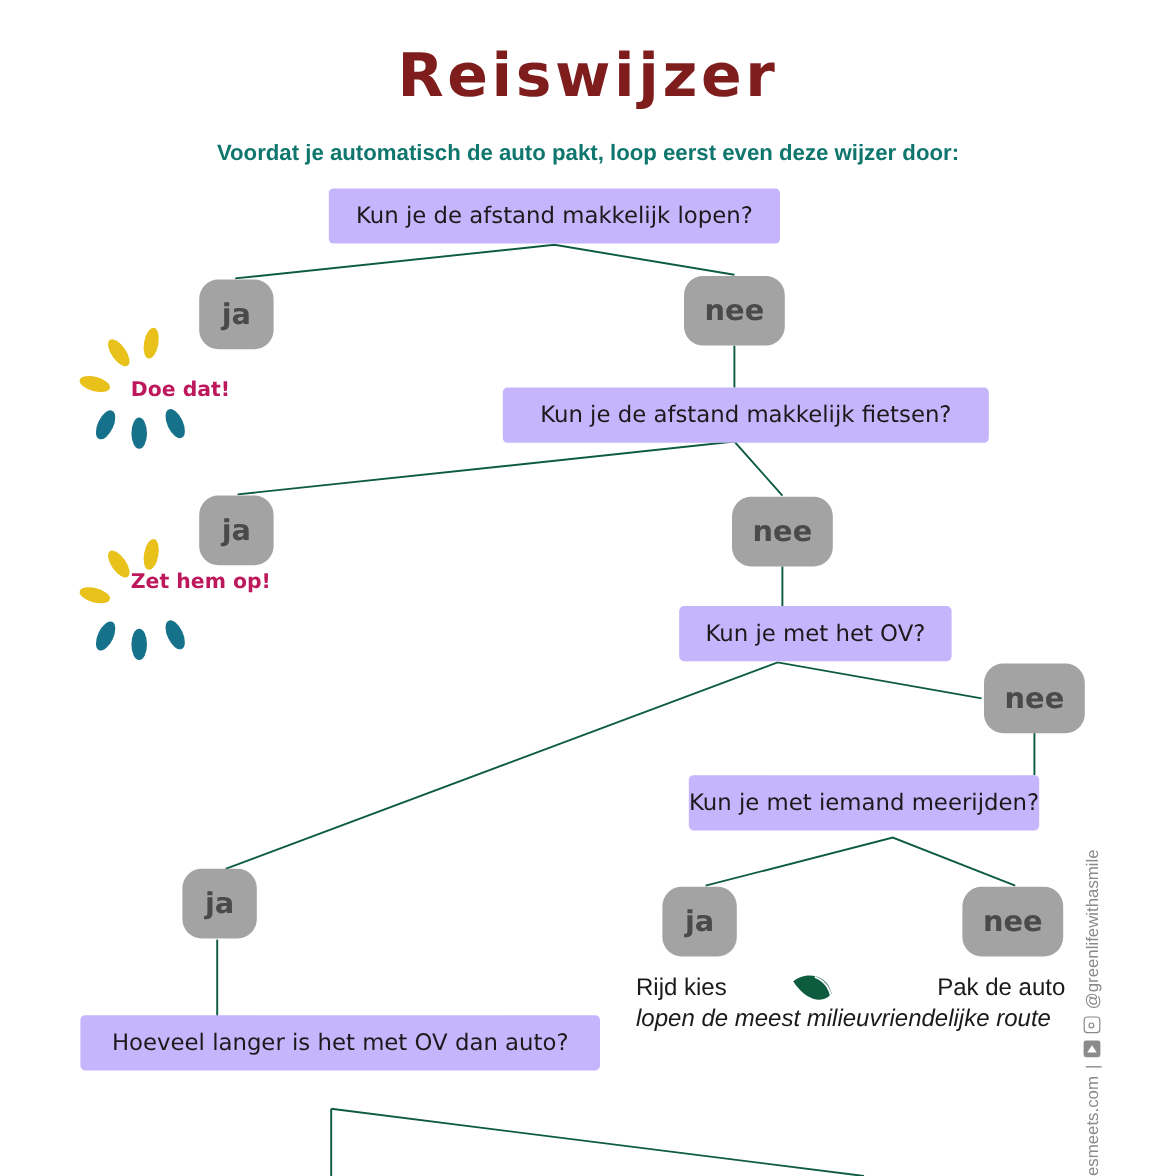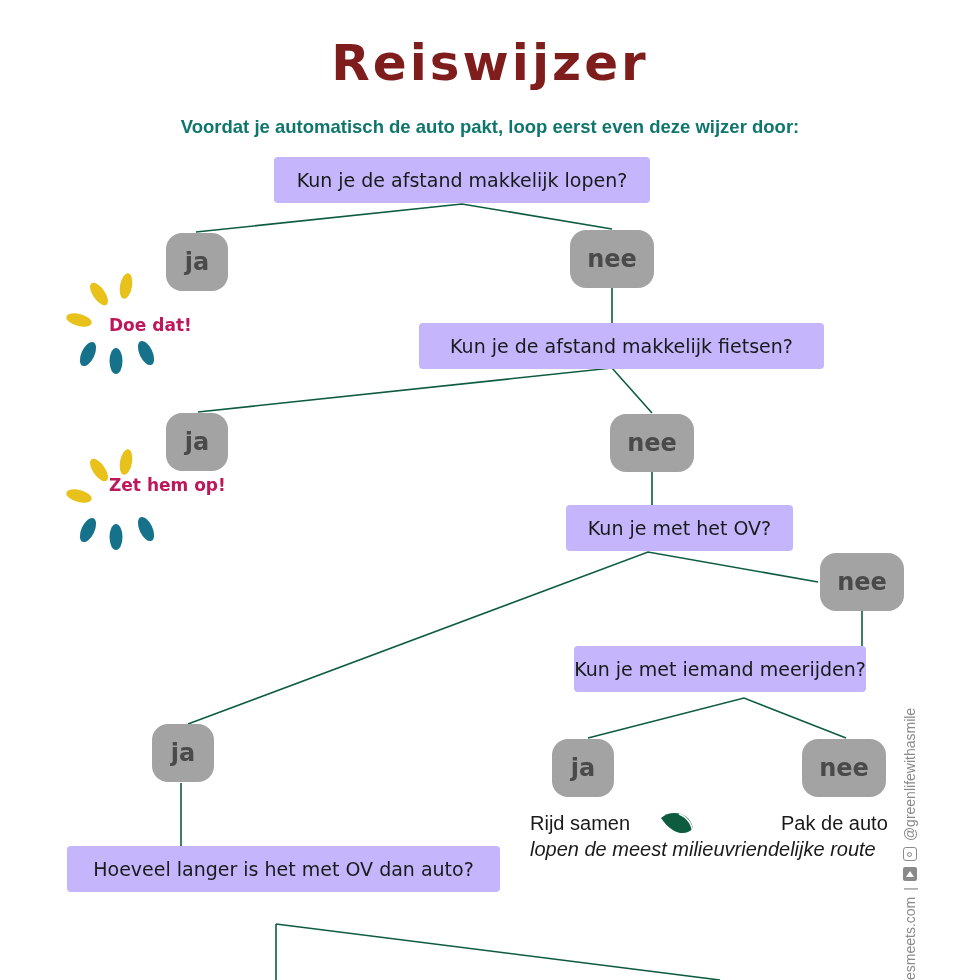--- a/index.html
+++ b/index.html
@@ -77,21 +77,21 @@
     <ellipse cx="17" cy="50" rx="6" ry="13" transform="rotate(-75 17 50)"></ellipse>
   </g>
   <g fill="#16718a">
     <ellipse cx="26" cy="84" rx="6.5" ry="13" transform="rotate(25 26 84)"></ellipse>
     <ellipse cx="54" cy="91" rx="6.5" ry="13"></ellipse>
     <ellipse cx="84" cy="83" rx="6.5" ry="13" transform="rotate(-25 84 83)"></ellipse>
   </g>
 </svg>
 <div class="burst-label" style="left:109px; top:475px;">Zet hem op!</div>
 
-<div class="outcome" style="left:530px; top:812px;">Rijd samen</div>
+<div class="outcome" style="left:530px; top:812px;">Rijd kies</div>
 <div class="outcome" style="left:781px; top:812px;text-align:right;">Pak de auto</div>
 <div class="note" style="left:530px; top:838px;">lopen de meest milieuvriendelijke route</div>
 
 <svg class="leaf" style="left:659px; top:810px;" width="38" height="30" viewBox="0 0 38 30">
   <path d="M2 8 C10 0, 30 0, 34 18 C28 26, 14 26, 2 8 Z" fill="#0e5c40"></path>
   <path d="M20 4 C30 8, 34 16, 34 26" stroke="#ffffff" stroke-width="1.6" fill="none"></path>
 </svg>
 
 <div class="footer">
   <span>esmeets.com</span>

